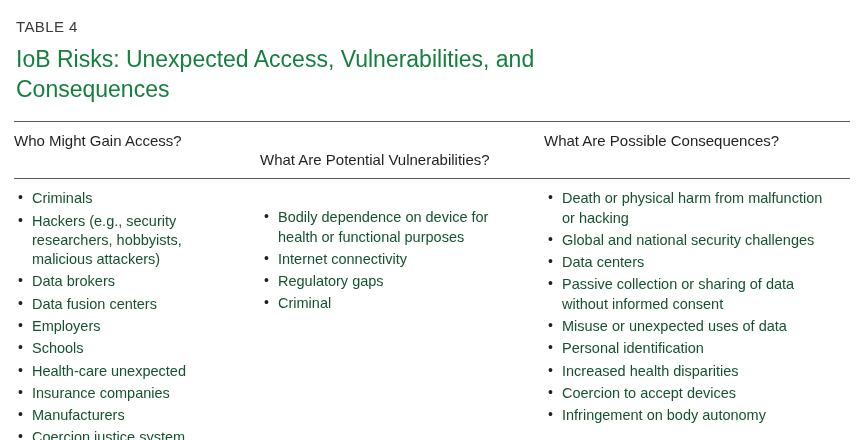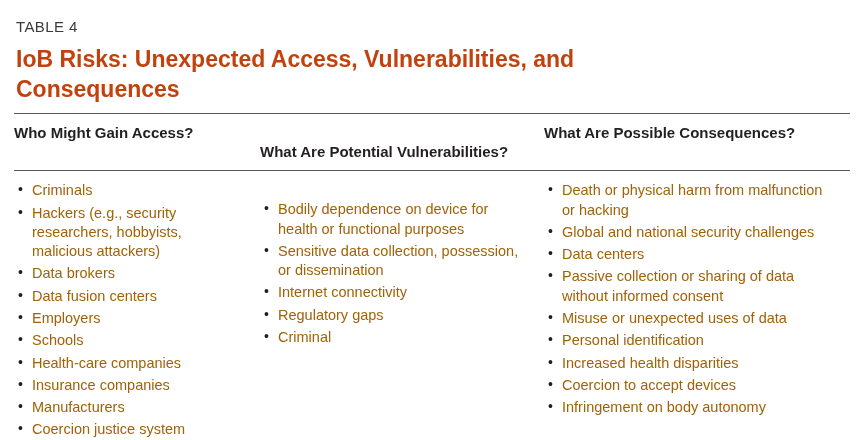--- a/index.html
+++ b/index.html
@@ -22,23 +22,23 @@
   }
   .table-label {
     font-size: 15px;
     letter-spacing: 0.4px;
     color: #3b3b3b;
     margin: 2px 0 10px 2px;
   }
   .table-title {
     font-size: 23px;
     line-height: 1.30;
-    font-weight: 700;
-    color: #c2410c;
-    margin: 0 0 8px 2px;
+    font-weight: 400;
+    color: #15803d;
+    margin: 0 0 16px 2px;
     max-width: 640px;
   }
   .rule-top {
     border-top: 1.6px solid #58595b;
     width: 100%;
   }
   .rule-mid {
     border-top: 1.1px solid #58595b;
     width: 100%;
   }
@@ -52,36 +52,36 @@
   }
   .col {
     box-sizing: border-box;
     padding-right: 14px;
   }
   .col-1 { width: 246px; }
   .col-2 { width: 284px; margin-top: 19px; }
   .col-3 { width: 304px; }
   .col-head {
     font-size: 15px;
-    font-weight: bold;
+    font-weight: normal;
     color: #231f20;
     line-height: 1.3;
   }
   ul.bullets {
     list-style: none;
     margin: 0;
     padding: 0;
   }
   ul.bullets li {
     position: relative;
     padding-left: 18px;
     font-size: 14.5px;
     line-height: 1.33;
     margin-bottom: 3px;
-    color: #a16207;
+    color: #14532d;
   }
   ul.bullets li::before {
     content: "\2022";
     position: absolute;
     left: 4px;
     top: -1px;
     font-size: 14px;
     color: #231f20;
   }
 </style>
@@ -107,32 +107,31 @@
   <div class="body-row">
 
     <div class="col col-1">
       <ul class="bullets">
         <li>Criminals</li>
         <li>Hackers (e.g., security researchers, hobbyists, malicious attackers)</li>
         <li>Data brokers</li>
         <li>Data fusion centers</li>
         <li>Employers</li>
         <li>Schools</li>
-        <li>Health-care companies</li>
+        <li>Health-care unexpected</li>
         <li>Insurance companies</li>
         <li>Manufacturers</li>
         <li>Coercion justice system</li>
         <li>Governments</li>
       </ul>
     </div>
 
     <div class="col col-2">
       <ul class="bullets">
         <li>Bodily dependence on device for health or functional purposes</li>
-        <li>Sensitive data collection, possession, or dissemination</li>
         <li>Internet connectivity</li>
         <li>Regulatory gaps</li>
         <li>Criminal</li>
       </ul>
     </div>
 
     <div class="col col-3">
       <ul class="bullets">
         <li>Death or physical harm from malfunction or hacking</li>
         <li>Global and national security challenges</li>

